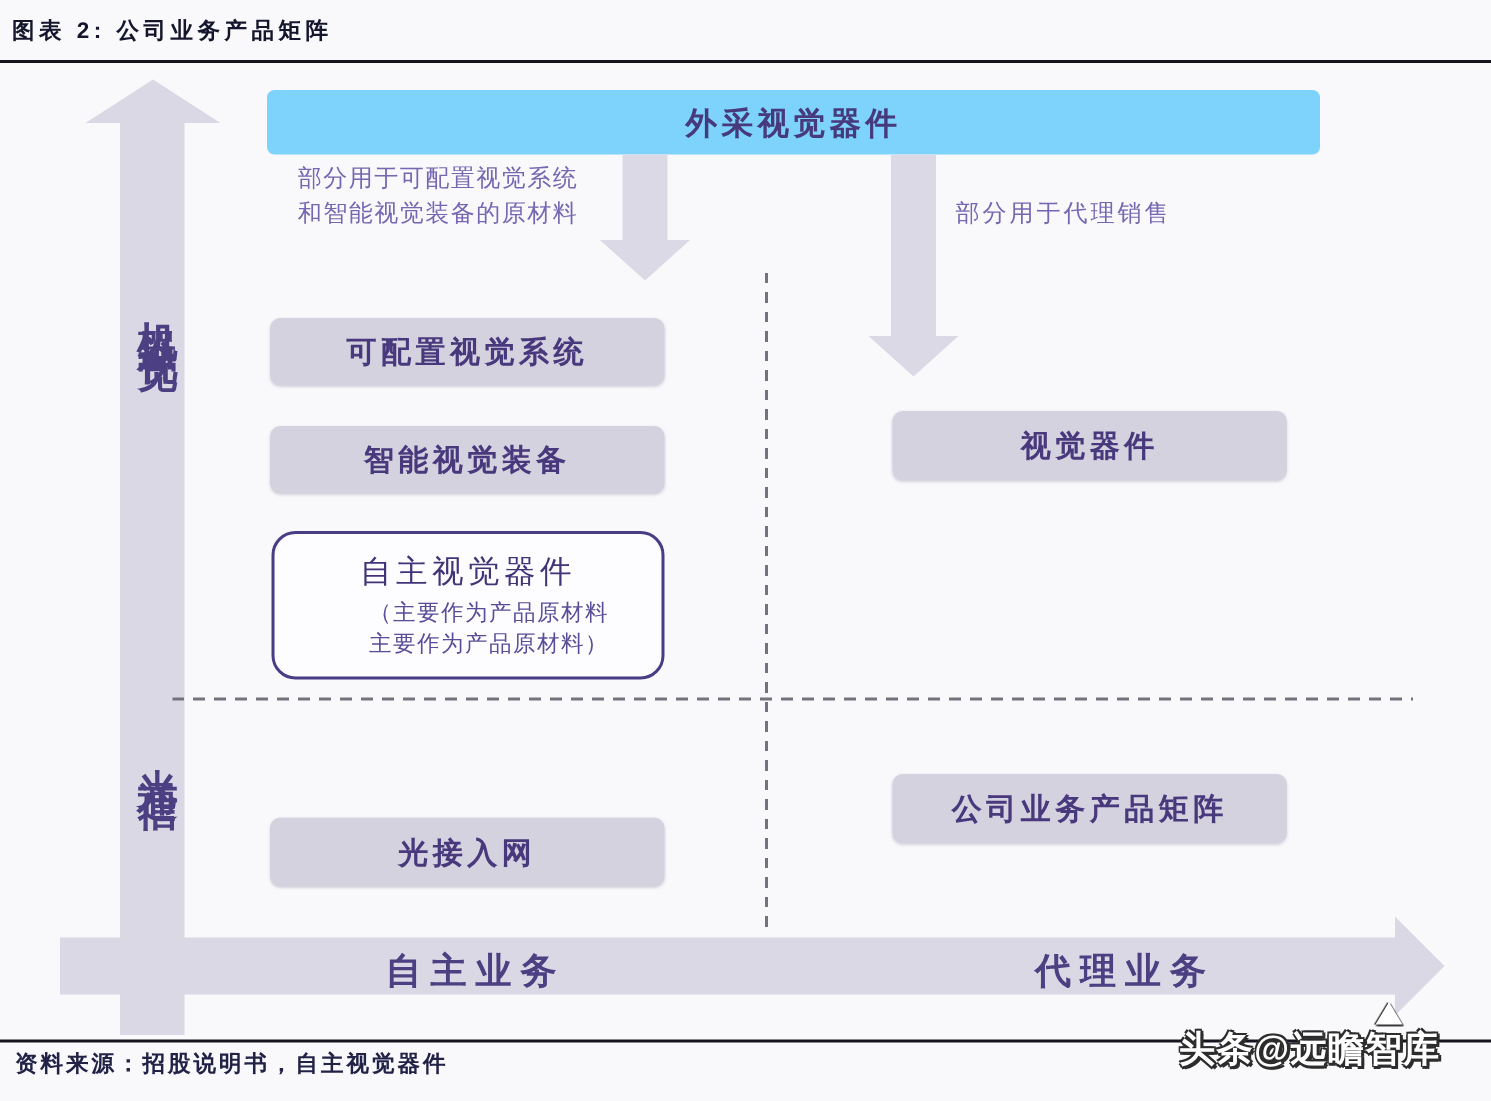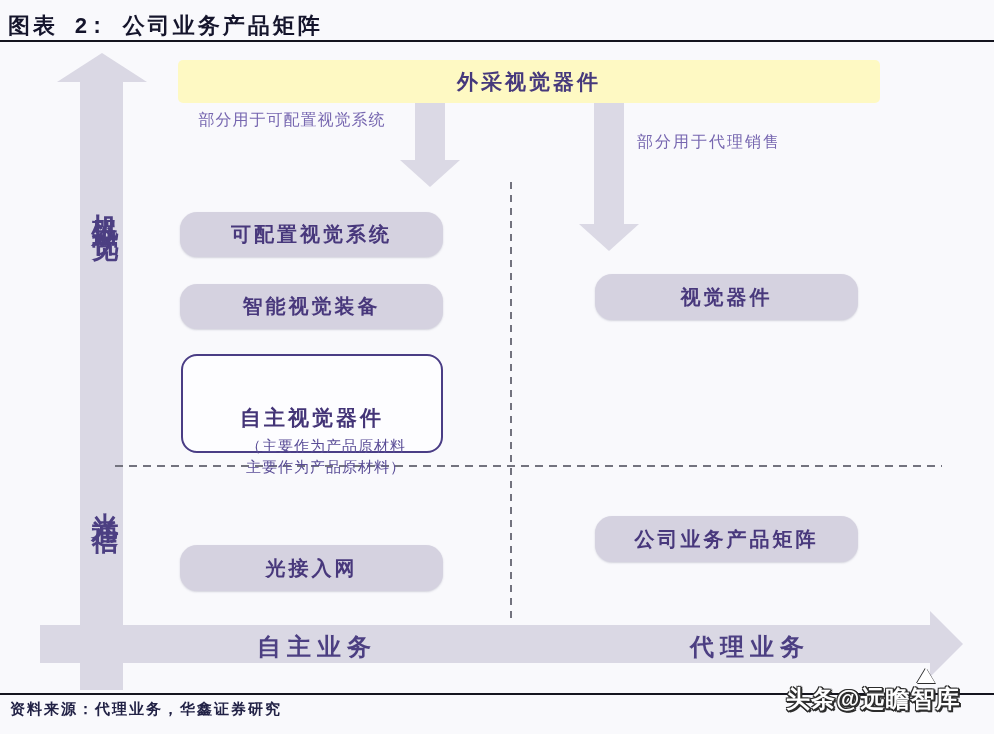--- a/index.html
+++ b/index.html
@@ -5,22 +5,22 @@
   html,body{margin:0;padding:0;background:#fff;}
   #canvas{
     position:relative;width:994px;height:734px;overflow:hidden;
     background:#f9f9fc;
     font-family:"Liberation Sans","DejaVu Sans",sans-serif;
   }
 
   
   .fig-title{
     position:absolute;left:8px;top:11px;
-    font-family:Liberation Mono, monospace;
-    font-weight:bold;font-size:22px;color:#15152c;letter-spacing:3px;
+    font-family:Liberation Sans, sans-serif;
+    font-weight:bold;font-size:15px;color:#15152c;letter-spacing:3px;
   }
   .title-rule{position:absolute;left:0;top:40px;width:994px;height:2px;background:#15151f;}
 
   
   .v-head{position:absolute;left:57px;top:53px;width:0;height:0;
     border-left:45px solid transparent;border-right:45px solid transparent;
     border-bottom:29px solid #dad8e4;}
   .v-shaft{position:absolute;left:80px;top:81px;width:43px;height:609px;background:#dad8e4;}
   .h-shaft{position:absolute;left:40px;top:625px;width:892px;height:38px;background:#dad8e4;}
   .h-head{position:absolute;left:930px;top:611px;width:0;height:0;
@@ -39,21 +39,21 @@
     position:absolute;top:631px;transform:translateX(-50%);
     font-size:24px;font-weight:bold;color:#4c3f82;letter-spacing:6px;
     font-family:"Liberation Serif","DejaVu Serif",serif;white-space:nowrap;
   }
   .x-label.left{left:317px;}
   .x-label.right{left:750px;}
 
   
   .top-box{
     position:absolute;left:178px;top:60px;width:702px;height:43px;
-    background:#fef9c3;border-radius:5px;
+    background:#7dd3fc;border-radius:5px;
     display:flex;align-items:center;justify-content:center;
     font-size:21px;font-weight:bold;color:#46397c;letter-spacing:3px;
     font-family:"Liberation Serif","DejaVu Serif",serif;
   }
 
   
   .ann-left{
     position:absolute;left:166px;top:108px;width:252px;text-align:center;
     font-size:16px;line-height:23px;color:#7767b0;letter-spacing:1px;
   }
@@ -68,40 +68,40 @@
   .d1-head{position:absolute;left:400px;top:160px;width:0;height:0;
     border-left:30px solid transparent;border-right:30px solid transparent;
     border-top:27px solid #dbd9e5;}
   .d2-shaft{left:594px;top:103px;width:30px;height:121px;}
   .d2-head{position:absolute;left:579px;top:224px;width:0;height:0;
     border-left:30px solid transparent;border-right:30px solid transparent;
     border-top:27px solid #dbd9e5;}
 
   
   .pbox{
-    position:absolute;background:#d5d2e0;border-radius:17px;
+    position:absolute;background:#d5d2e0;border-radius:7px;
     display:flex;align-items:center;justify-content:center;
     font-size:20px;font-weight:bold;color:#48387c;letter-spacing:3px;
     font-family:"Liberation Serif","DejaVu Serif",serif;
     box-shadow:0 1px 2px rgba(110,110,140,.28);white-space:nowrap;
   }
   .b-config{left:180px;top:212px;width:263px;height:45px;}
   .b-smart{left:180px;top:284px;width:263px;height:45px;}
   .b-vision{left:595px;top:274px;width:263px;height:46px;}
   .b-optical{left:180px;top:517px;width:263px;height:46px;margin-top:28px;}
   .b-fiber{left:595px;top:516px;width:263px;height:46px;}
 
   
   .special{
     position:absolute;left:181px;top:354px;width:262px;height:99px;
     background:#fdfdff;border:2.5px solid #4a3d85;border-radius:16px;
     box-sizing:border-box;text-align:center;padding-top:11px;
     font-family:"Liberation Serif","DejaVu Serif",serif;
   }
-  .special-title{font-size:21px;font-weight:bold;color:#433477;letter-spacing:3px;margin-top:37px;}
+  .special-title{font-size:21px;font-weight:normal;color:#433477;letter-spacing:3px;}
   .special-note{font-size:15px;color:#5a4d97;line-height:21px;margin-top:4px;letter-spacing:1px;padding-left:28px;}
 
   
   .dash-v{position:absolute;left:510px;top:182px;width:2px;height:436px;
     background:repeating-linear-gradient(to bottom,#73737e 0 7px,transparent 7px 13px);}
   .dash-h{position:absolute;left:115px;top:465px;width:827px;height:2px;
     background:repeating-linear-gradient(to right,#73737e 0 8px,transparent 8px 14px);}
 
   
   .bottom-rule{position:absolute;left:0;top:693px;width:994px;height:2px;background:#15151f;}
@@ -139,20 +139,21 @@
 
   <div class="h-shaft"></div>
   <div class="h-head"></div>
   <div class="x-label right">代理业务</div>
   <div class="x-label left">自主业务</div>
 
   <div class="top-box">外采视觉器件</div>
 
   <div class="ann-left">
     <div>部分用于可配置视觉系统</div>
+    <div>和智能视觉装备的原材料</div>
   </div>
   <div class="ann-right">部分用于代理销售</div>
 
   <div class="d-shaft d1-shaft"></div>
   <div class="d1-head"></div>
   <div class="d-shaft d2-shaft"></div>
   <div class="d2-head"></div>
 
   <div class="dash-v"></div>
   <div class="dash-h"></div>
@@ -165,17 +166,17 @@
 
   <div class="special">
     <div class="special-title">自主视觉器件</div>
     <div class="special-note">
       <div>（主要作为产品原材料</div>
       <div>主要作为产品原材料）</div>
     </div>
   </div>
 
   <div class="bottom-rule"></div>
-  <div class="source">资料来源：代理业务，华鑫证券研究</div>
+  <div class="source">资料来源：招股说明书，自主视觉器件</div>
   <div class="wm-tri"></div>
   <div class="watermark">头条@远瞻智库</div>
 
 </div>
 
 </body></html>

